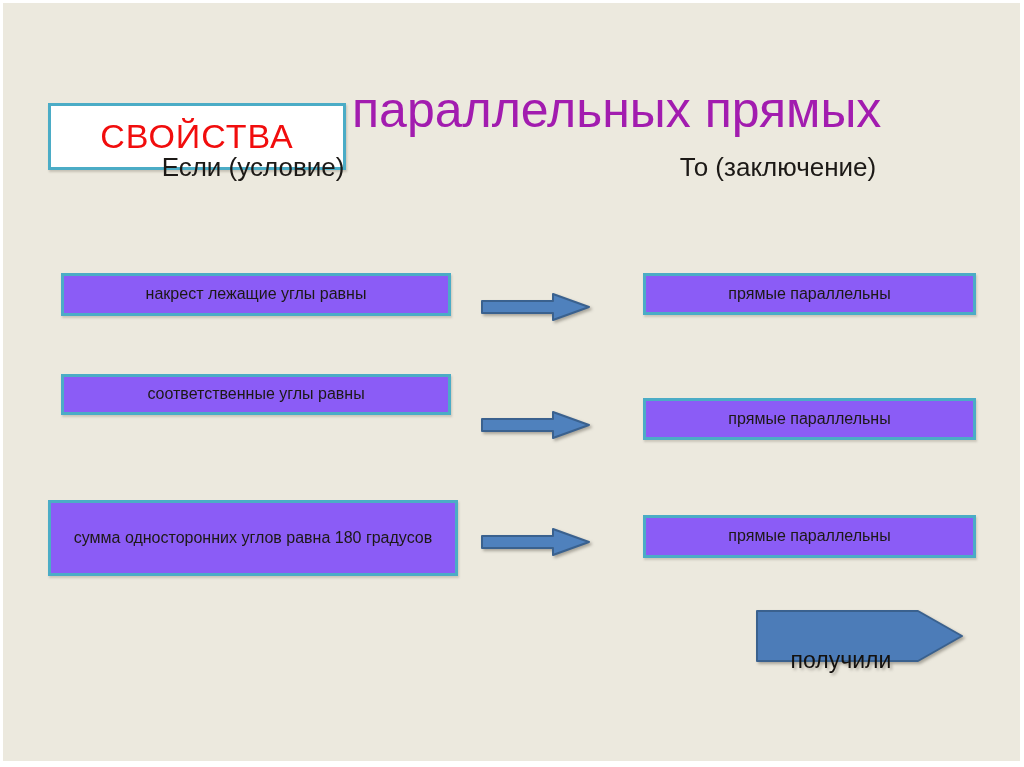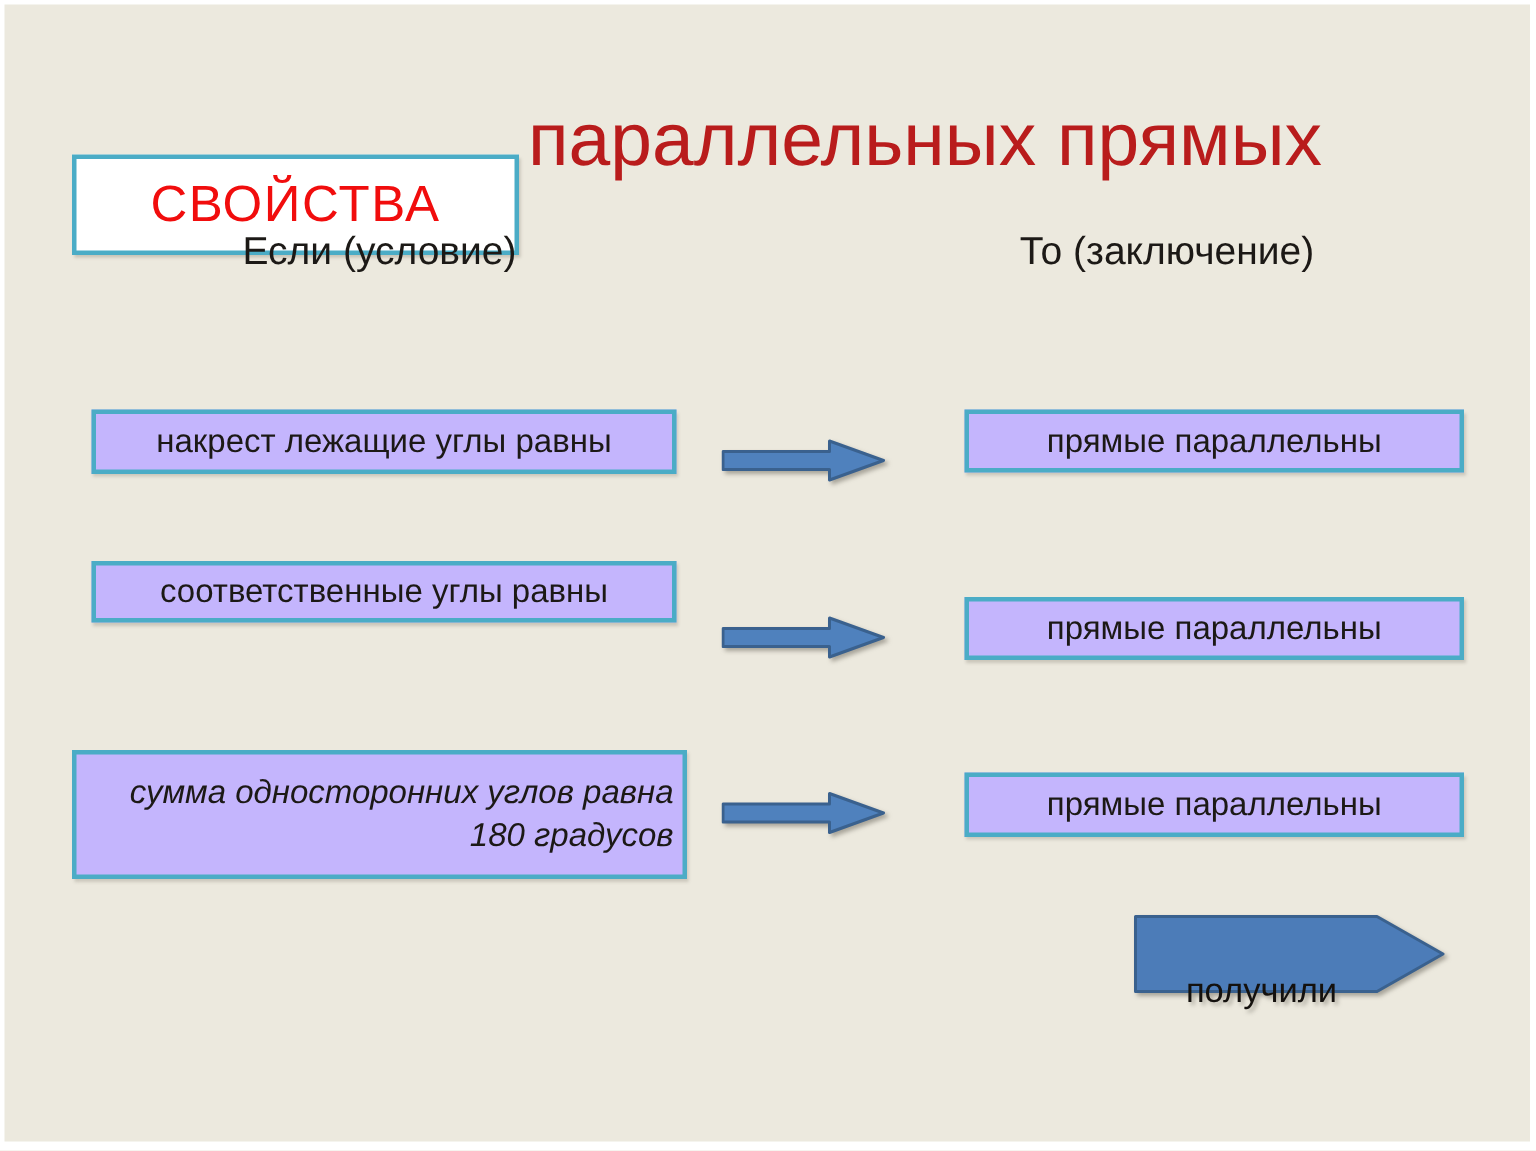--- a/index.html
+++ b/index.html
@@ -27,53 +27,53 @@
     box-shadow: 1px 2px 2px rgba(125,120,105,0.35);
     margin-top: 41px;
   }
   .title-box span {
     color: #f10d0d;
     font-size: 34px;
     letter-spacing: 1px;
   }
   .title-rest {
     position: absolute;
-    left: 349px; top: 63px;
+    left: 349px; top: 80px;
     font-size: 50px;
     line-height: 1.1;
-    color: #b91c1c;
+    color: #a21caf;
     white-space: nowrap;
   }
   
   .col-header {
     position: absolute;
     top: 149px;
     width: 330px;
     text-align: center;
     font-size: 26px;
     color: #1c1916;
   }
   .col-header.left  { left: 85px; }
   .col-header.right { left: 610px; }
   
   .cond-box, .concl-box {
     position: absolute;
-    background: #c4b5fd;
+    background: #8b5cf6;
     border: 3px solid #4bacc6;
     display: flex; align-items: center; justify-content: center;
     text-align: right;
-    font-size: 22px;
+    font-size: 16px;
     line-height: 1.3;
     color: #1c1916;
     box-shadow: 1px 2px 2px rgba(125,120,105,0.3);
     padding: 0 6px;
   }
   .cond-box.r1 { left: 58px; top: 270px; width: 390px; height: 43px; }
   .cond-box.r2 { left: 58px; top: 371px; width: 390px; height: 41px; }
-  .cond-box.r3 { left: 45px; top: 497px; width: 410px; height: 86px; font-style: italic; }
+  .cond-box.r3 { left: 45px; top: 497px; width: 410px; height: 76px; }
   .concl-box.r1 { left: 640px; top: 270px; width: 333px; height: 42px; }
   .concl-box.r2 { left: 640px; top: 395px; width: 333px; height: 42px; }
   .concl-box.r3 { left: 640px; top: 512px; width: 333px; height: 43px; }
   
   .arrow {
     position: absolute;
     left: 478px;
     width: 110px; height: 30px;
     filter: drop-shadow(2px 2px 1.5px rgba(100,95,85,0.5));
   }

